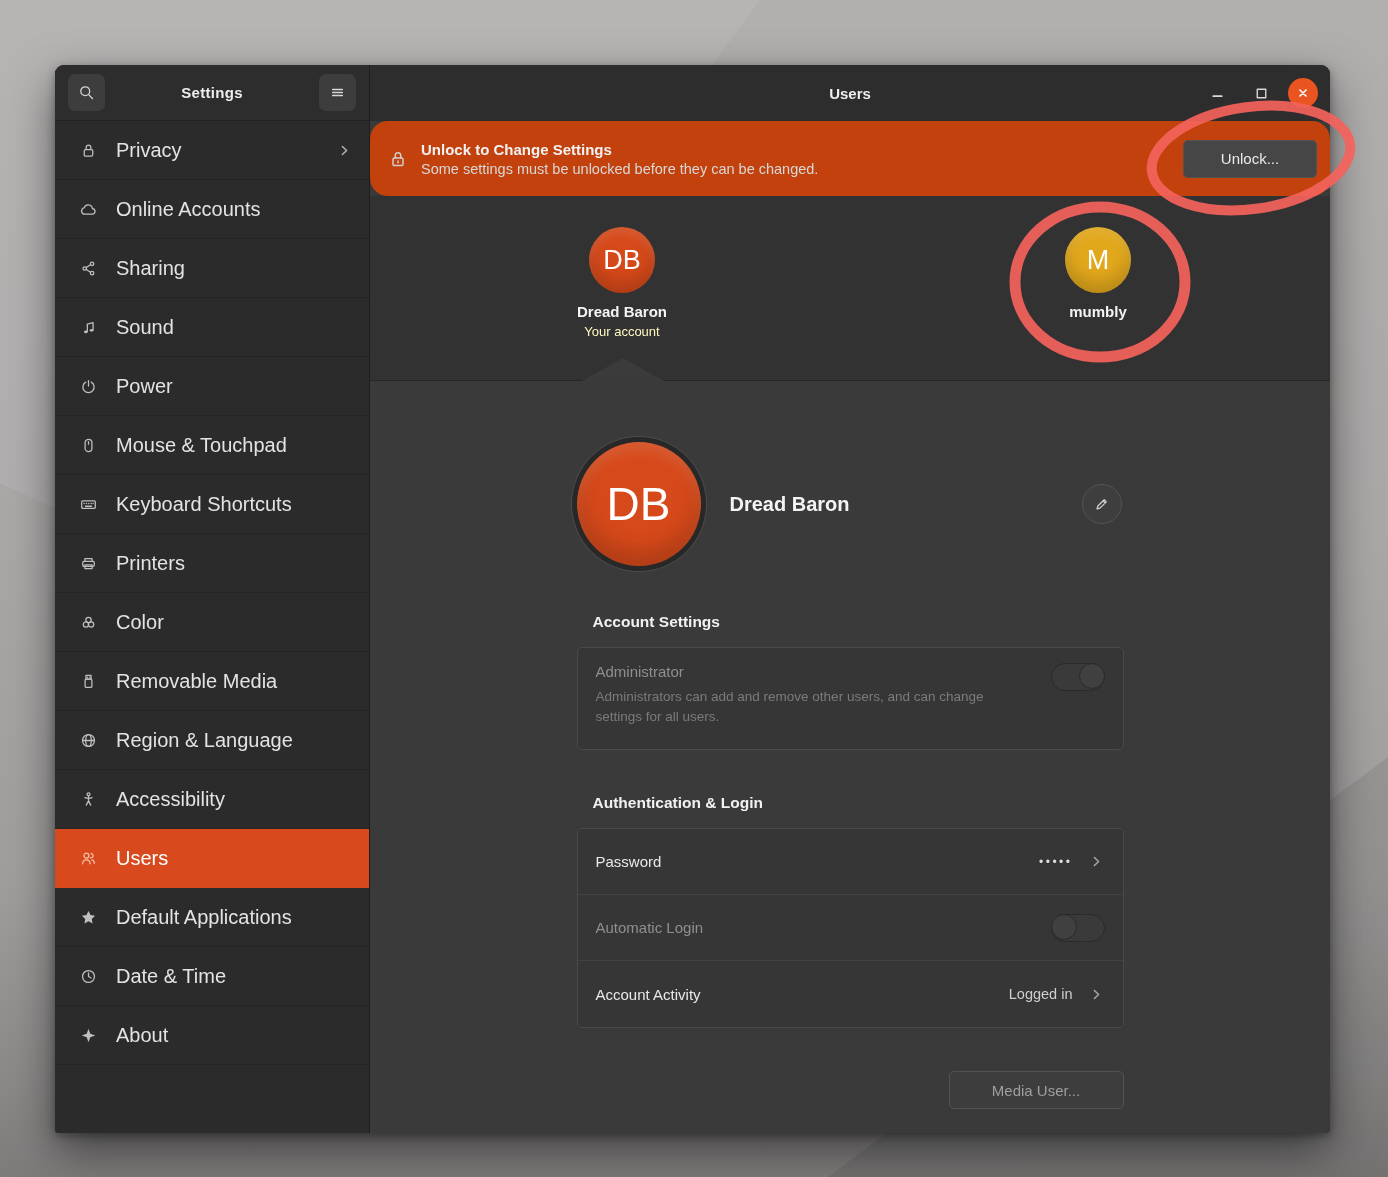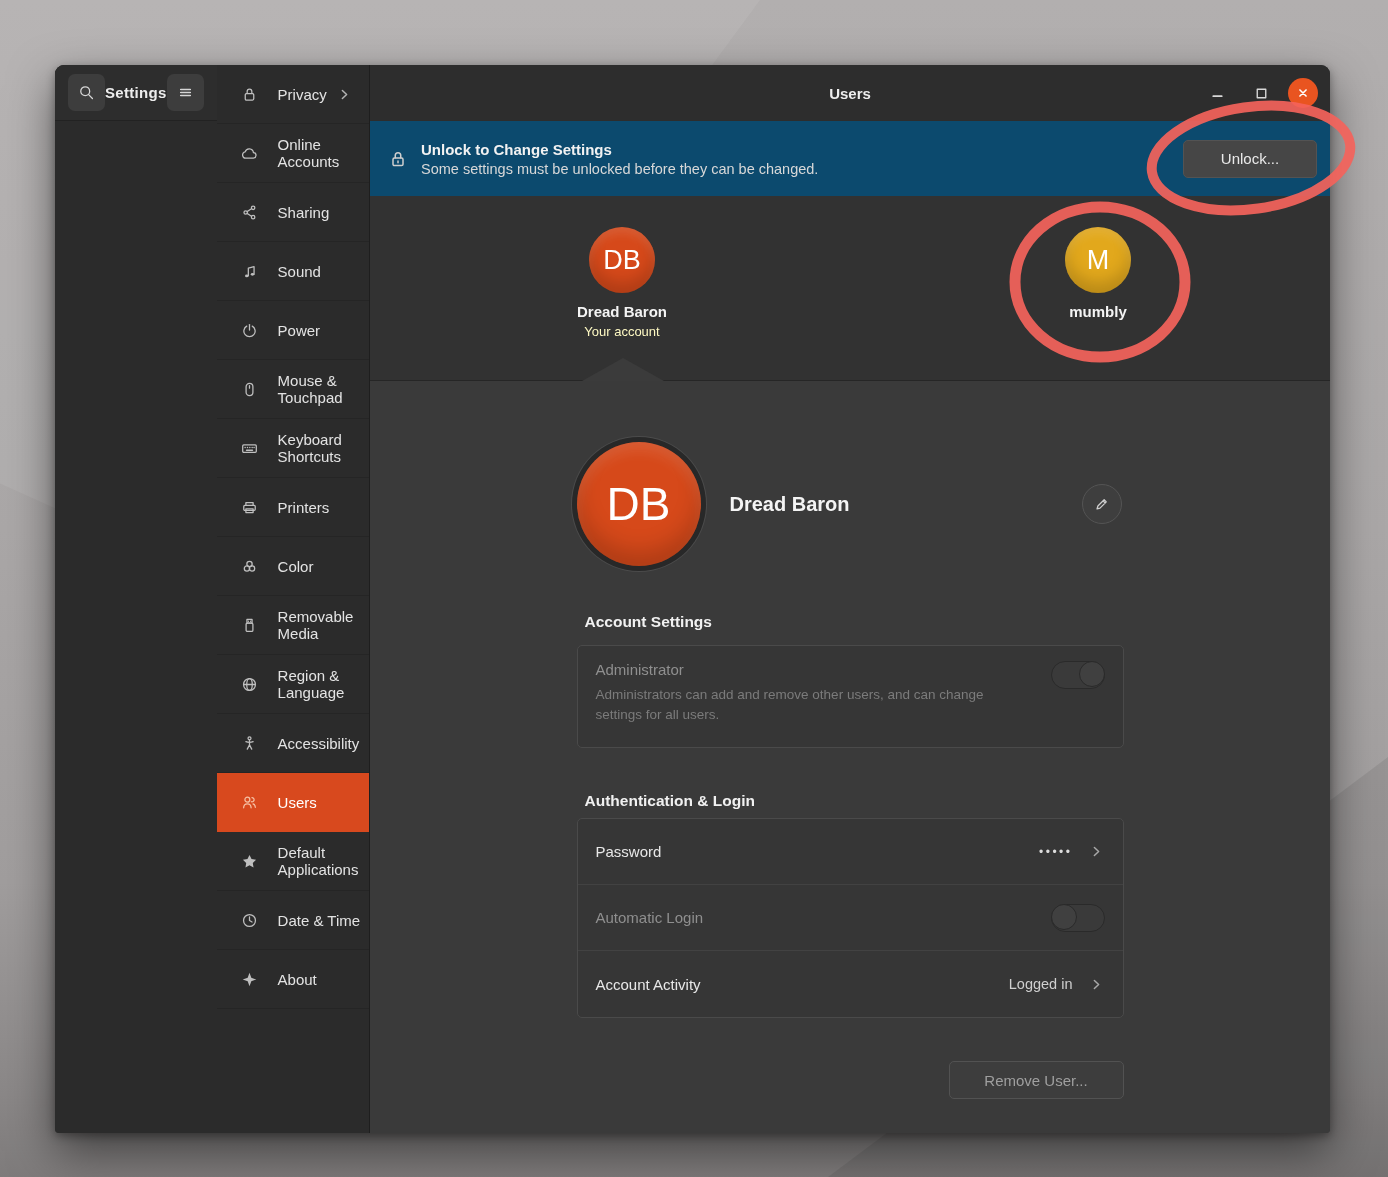--- a/index.html
+++ b/index.html
@@ -15,49 +15,49 @@
     clip-path:polygon(100% 0,100% 100%,0 100%);}
 
   
   .window{position:absolute;left:55px;top:65px;width:1275px;height:1068px;
     border-radius:9px 9px 4px 4px;overflow:hidden;display:flex;
     box-shadow:0 18px 46px rgba(0,0,0,.5),0 3px 10px rgba(0,0,0,.35);
     background:#3a3a3a;}
 
   
   .sidebar{width:315px;flex:0 0 315px;background:#2b2b2b;border-right:1px solid #1e1e1e;
-    display:flex;flex-direction:row;box-sizing:border-box;}
+    display:flex;flex-direction:column;box-sizing:border-box;}
   .sidebar-header{height:56px;flex:0 0 56px;background:#2d2d2d;border-bottom:1px solid #222;
     display:flex;align-items:center;justify-content:space-between;padding:0 13px;box-sizing:border-box;}
   .icon-btn{width:37px;height:37px;border:none;border-radius:7px;background:#3d3d3d;
     color:#d6d6d6;display:flex;align-items:center;justify-content:center;cursor:pointer;padding:0;}
   .sidebar-title{margin:0;font-size:15px;font-weight:bold;color:#ededed;letter-spacing:.3px;}
   .sidebar-list{flex:1;overflow:hidden;}
-  .side-item{height:59px;display:flex;align-items:center;color:#e3e3e3;font-size:15px;
+  .side-item{height:59px;display:flex;align-items:center;color:#e3e3e3;font-size:20px;
     cursor:pointer;position:relative;border-bottom:1px solid rgba(0,0,0,.12);box-sizing:border-box;}
   .side-icon{width:18px;height:18px;margin-left:24px;margin-right:19px;color:#bfbfbf;
     display:flex;align-items:center;justify-content:center;flex:0 0 18px;}
   .side-label{flex:1;}
   .side-chevron{margin-right:16px;color:#b3b3b3;display:flex;}
   .side-item.selected{color:#ffffff;border-bottom-color:transparent;}
   .side-item.selected .side-icon{color:#f6c0a4;}
 
   
   .main{flex:1;display:flex;flex-direction:column;min-width:0;}
   .headerbar{height:56px;flex:0 0 56px;background:#2d2d2d;position:relative;
     display:flex;align-items:center;justify-content:center;}
   .page-title{margin:0;font-size:15px;font-weight:bold;color:#ededed;}
   .win-controls{position:absolute;right:12px;top:0;height:56px;display:flex;align-items:center;gap:10px;}
   .winbtn{width:34px;height:34px;border:none;background:transparent;color:#d8d8d8;
     display:flex;align-items:center;justify-content:center;cursor:pointer;padding:0;}
   .winbtn.close{width:30px;height:30px;border-radius:50%;color:#fff;}
 
   
-  .banner{height:75px;flex:0 0 75px;background:#0c4a6e;display:flex;align-items:center;
-    padding:0 18px;box-sizing:border-box;position:relative;}
+  .banner{height:75px;flex:0 0 75px;background:#c2410c;display:flex;align-items:center;
+    padding:0 18px;box-sizing:border-box;position:relative;border-radius:18px;}
   .banner-lock{color:#cfcfcf;margin-right:13px;display:flex;}
   .banner-title{font-size:15px;font-weight:bold;color:#f2f2f2;margin-bottom:3px;}
   .banner-subtitle{font-size:14.5px;color:#d8d8d8;}
   .unlock-btn{position:absolute;right:13px;top:50%;transform:translateY(-50%);
     width:134px;height:38px;background:#464646;border:1px solid #535353;border-radius:5px;
     color:#eaeaea;font-size:15px;font-family:inherit;cursor:pointer;}
 
   
   .carousel{height:184px;flex:0 0 184px;background:#323232;position:relative;
     border-bottom:1px solid #262626;}
@@ -76,21 +76,21 @@
 
   
   .content{flex:1;background:#3a3a3a;overflow:hidden;}
   .col{width:547px;margin:0 auto;}
   .profile-row{display:flex;align-items:center;margin-top:61px;height:124px;position:relative;}
   .avatar.big{width:124px;height:124px;font-size:46px;font-weight:400;
     box-shadow:0 0 0 5px #282828,0 0 0 6px #4b4b4b,inset 0 -14px 22px rgba(0,0,0,.18),inset 0 8px 14px rgba(255,255,255,.12);}
   .profile-name{margin-left:29px;font-size:20px;font-weight:bold;color:#f4f4f4;flex:1;}
   .edit-btn{width:40px;height:40px;border-radius:50%;background:#3e3e3e;border:1px solid #545454;
     color:#cfcfcf;display:flex;align-items:center;justify-content:center;cursor:pointer;padding:0;margin-right:2px;}
-  .section-header{font-size:15.5px;font-weight:bold;color:#f1f1f1;margin:8px;}
+  .section-header{font-size:15.5px;font-weight:bold;color:#f1f1f1;margin:16px;}
   .sh1{margin-top:47px;}
   .sh2{margin-top:44px;}
   .box{background:#363636;border:1px solid #4a4a4a;border-radius:5px;box-sizing:border-box;}
   .admin-box{margin-top:14px;height:103px;display:flex;align-items:flex-start;
     padding:15px 18px;justify-content:space-between;}
   .admin-label{font-size:15px;color:#8f8f8f;}
   .admin-desc{font-size:13.5px;color:#7b7b7b;line-height:1.5;margin-top:7px;max-width:420px;}
   .auth-box{margin-top:1px;}
   .auth-row{height:66px;display:flex;align-items:center;justify-content:space-between;
     padding:0 18px;border-bottom:1px solid #424242;box-sizing:border-box;}
@@ -457,21 +457,21 @@
                   <svg viewBox="0 0 16 16" width="17" height="17" fill="none" stroke="currentColor" stroke-width="1.2" stroke-linecap="round" stroke-linejoin="round">
                     <path d="M6 4.2L10 8l-4 3.8" stroke-width="1.4"></path>
                   </svg>
                 </span>
 
     </span>
   </div>
 </div>
 
         <div class="remove-row">
-          <button class="remove-btn">Remove User...</button>
+          <button class="remove-btn">Media User...</button>
         </div>
       </div>
     </div>
   </main>
 </div>
 
 <svg class="annotations" width="1388" height="1177" viewBox="0 0 1388 1177">
   <ellipse cx="1251" cy="158" rx="100" ry="51" transform="rotate(-8 1251 158)" fill="none" stroke-width="10" stroke-linecap="round" opacity="0.92" style="stroke: rgb(244, 99, 91);"></ellipse>
   <ellipse cx="1100" cy="282" rx="85" ry="75" fill="none" stroke-width="11" opacity="0.92" style="stroke: rgb(244, 99, 91);"></ellipse>
 </svg>

